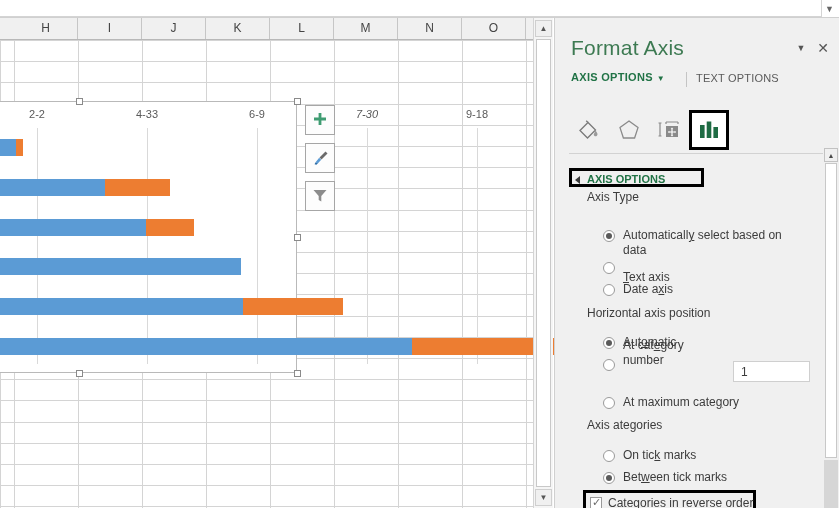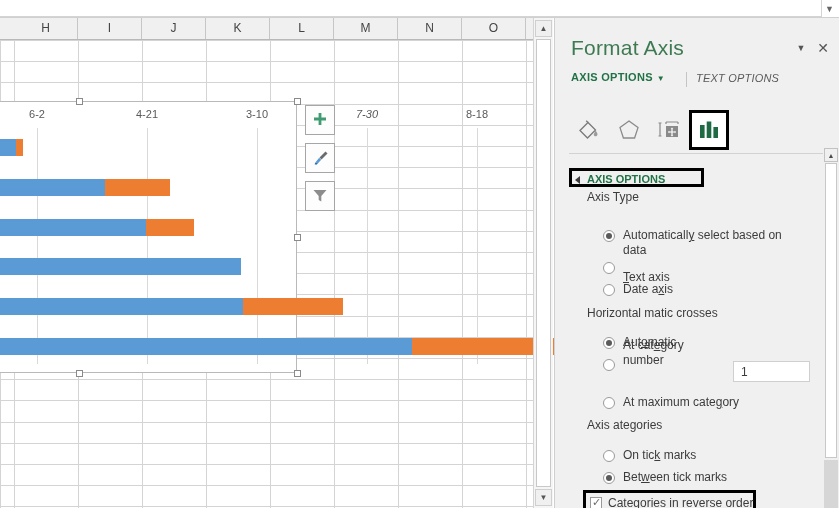--- a/index.html
+++ b/index.html
@@ -65,21 +65,21 @@
     font-weight:normal;letter-spacing:.2px;}
   .panel-ctl{position:absolute;top:22px;width:16px;height:16px;
     display:flex;align-items:center;justify-content:center;color:#555;}
   .panel-ctl.chev{right:30px;font-size:9px;}
   .panel-ctl.close{right:8px;font-size:14px;}
 
   .tabs{position:absolute;left:16px;top:53px;font-size:11px;font-weight:bold;}
   .tab-axis{color:#217346;letter-spacing:.3px;}
   .tab-caret{color:#217346;font-size:8px;margin-left:4px;}
   .tab-sep{position:absolute;left:131px;top:54px;width:1px;height:15px;background:#c4c4c4;}
-  .tab-text{position:absolute;left:141px;top:54px;font-size:11px;color:#5a5a5a;letter-spacing:.2px;font-style:italic;}
+  .tab-text{position:absolute;left:141px;top:54px;font-size:11px;color:#5a5a5a;letter-spacing:.2px;}
 
   .iconrow{position:absolute;left:14px;top:92px;height:40px;}
   .picon{position:absolute;top:0;width:40px;height:40px;
     display:flex;align-items:center;justify-content:center;}
   .picon.sel{border:3px solid #000;box-sizing:border-box;background:#fff;}
   .icon-underline{position:absolute;left:14px;top:135px;width:256px;height:1px;background:#d2d2d2;}
 
   .section-hdr{position:absolute;left:14px;top:150px;width:135px;height:19px;
     border:3px solid #000;box-sizing:border-box;background:#f0f0f0;}
   .section-hdr .tri{position:absolute;left:3px;top:5px;width:0;height:0;
@@ -198,25 +198,25 @@
         <div class="bar-row" style="top: 170px; left: 0px; right: 0px;">
           <div class="bar-seg" style="left: 0px; width: 382px; background: rgb(91, 155, 213);"></div>
           <div class="bar-seg" style="left: 382px; width: 100px; background: rgb(237, 125, 49);"></div>
         </div>
         <div class="bar-row" style="top: 210px; left: 0px; right: 0px;">
           <div class="bar-seg" style="left: 0px; width: 551px; background: rgb(91, 155, 213);"></div>
           <div class="bar-seg" style="left: 551px; width: 302px; background: rgb(237, 125, 49);"></div>
         </div>
       </div>
     <div id="ticks">
-        <div class="axis-tick" style="left: 176px;">6-2</div>
-        <div class="axis-tick" style="left: 286px;">4-21</div>
-        <div class="axis-tick" style="left: 396px;">3-10</div>
+        <div class="axis-tick" style="left: 176px;">2-2</div>
+        <div class="axis-tick" style="left: 286px;">4-33</div>
+        <div class="axis-tick" style="left: 396px;">6-9</div>
         <div class="axis-tick" style="left: 506px; font-style: italic;">7-30</div>
-        <div class="axis-tick" style="left: 616px;">8-18</div>
+        <div class="axis-tick" style="left: 616px;">9-18</div>
       </div>
   </div>
   <div id="handles">
       <div class="handle" style="left: 75.5px; top: 98px;"></div>
       <div class="handle" style="left: 75.5px; top: 370px;"></div>
       <div class="handle" style="left: 294px; top: 98px;"></div>
       <div class="handle" style="left: 294px; top: 234px;"></div>
       <div class="handle" style="left: 294px; top: 370px;"></div>
     </div>
 
@@ -297,21 +297,21 @@
     </div>
 
     <div id="groups">
         <div class="grp-label" style="left: 32px; top: 172px; text-align: center;">Axis Type</div>
         <div class="radio on" style="left: 48px; top: 212px;"></div>
         <div class="opt-label wrap" style="left: 68px; top: 210px;">Automaticall<u>y</u> select based on data</div>
         <div class="radio" style="left: 48px; top: 244px;"></div>
         <div class="opt-label" style="left: 68px; top: 252px;"><u>T</u>ext axis</div>
         <div class="radio" style="left: 48px; top: 266px;"></div>
         <div class="opt-label" style="left: 68px; top: 264px;">Date a<u>x</u>is</div>
-        <div class="grp-label" style="left: 32px; top: 288px;">Horizontal matic crosses</div>
+        <div class="grp-label" style="left: 32px; top: 288px;">Horizontal axis position</div>
         <div class="radio on" style="left: 48px; top: 319px;"></div>
         <div class="opt-label" style="left: 68px; top: 317px;">Aut<u>o</u>matic</div>
         <div class="radio" style="left: 48px; top: 341px;"></div>
         <div class="opt-label wrap" style="left: 68px; top: 320px; width: 90px;">At cat<u>e</u>gory number</div>
         <div class="radio" style="left: 48px; top: 379px;"></div>
         <div class="opt-label" style="left: 68px; top: 377px;">At maximum cate<u>g</u>ory</div>
         <div class="grp-label" style="left: 32px; top: 400px;">Axis ategories</div>
         <div class="radio" style="left: 48px; top: 432px;"></div>
         <div class="opt-label" style="left: 68px; top: 430px;">On tic<u>k</u> marks</div>
         <div class="radio on" style="left: 48px; top: 454px;"></div>

